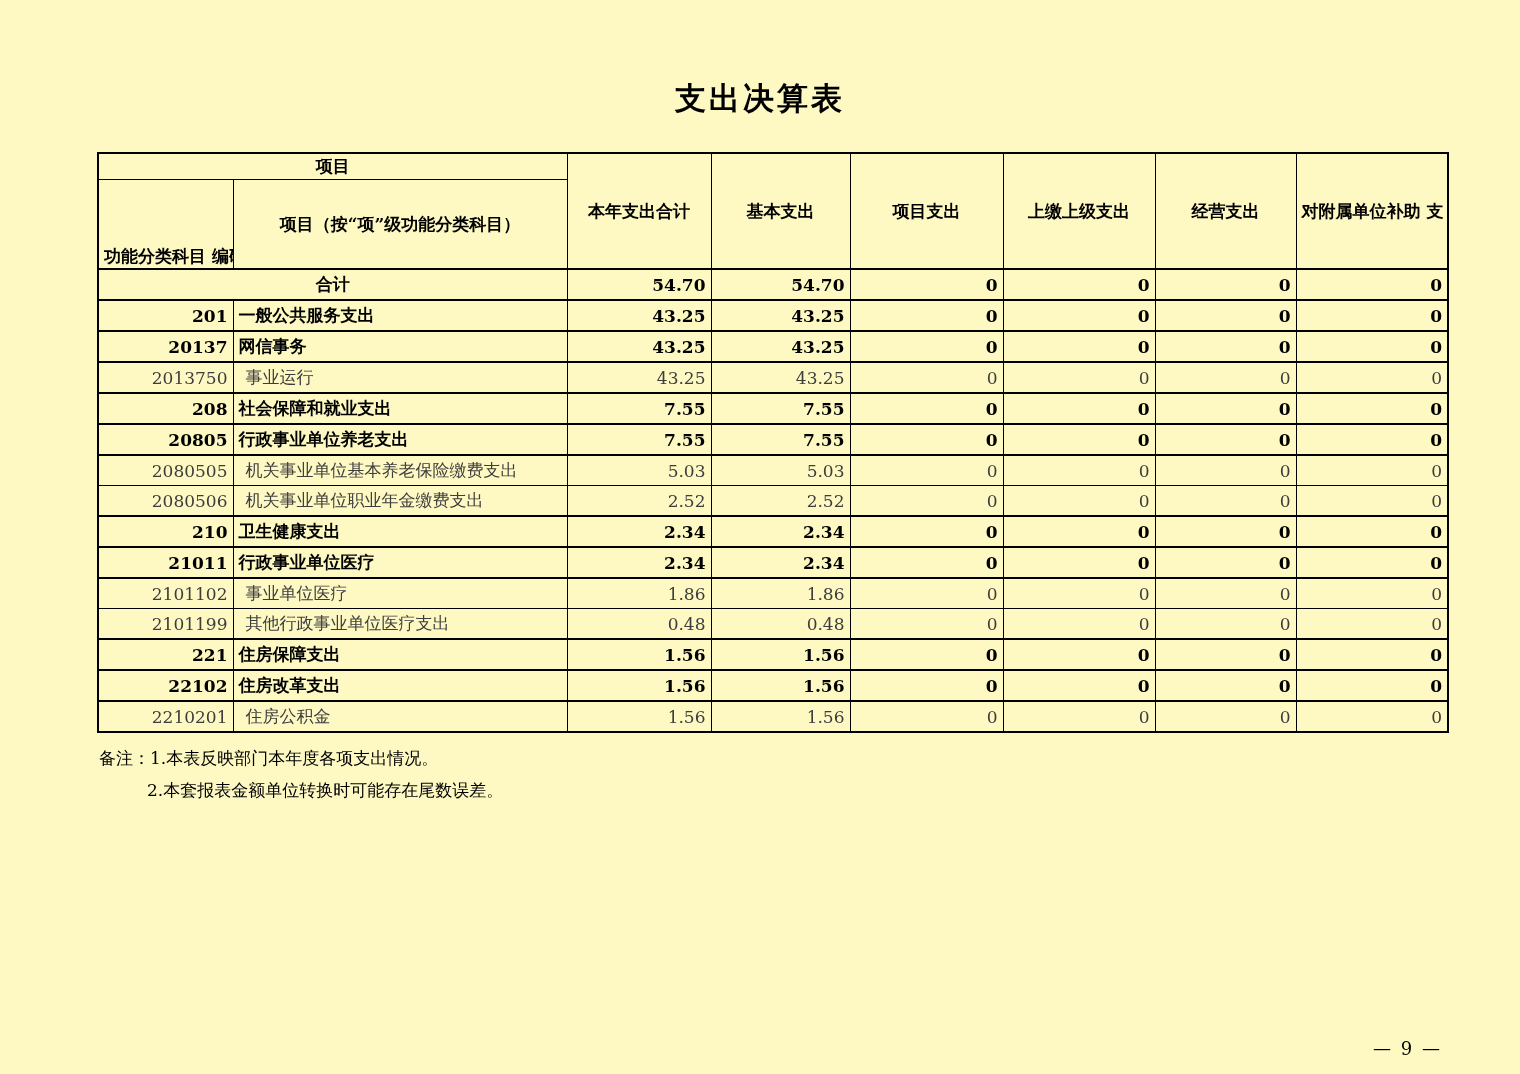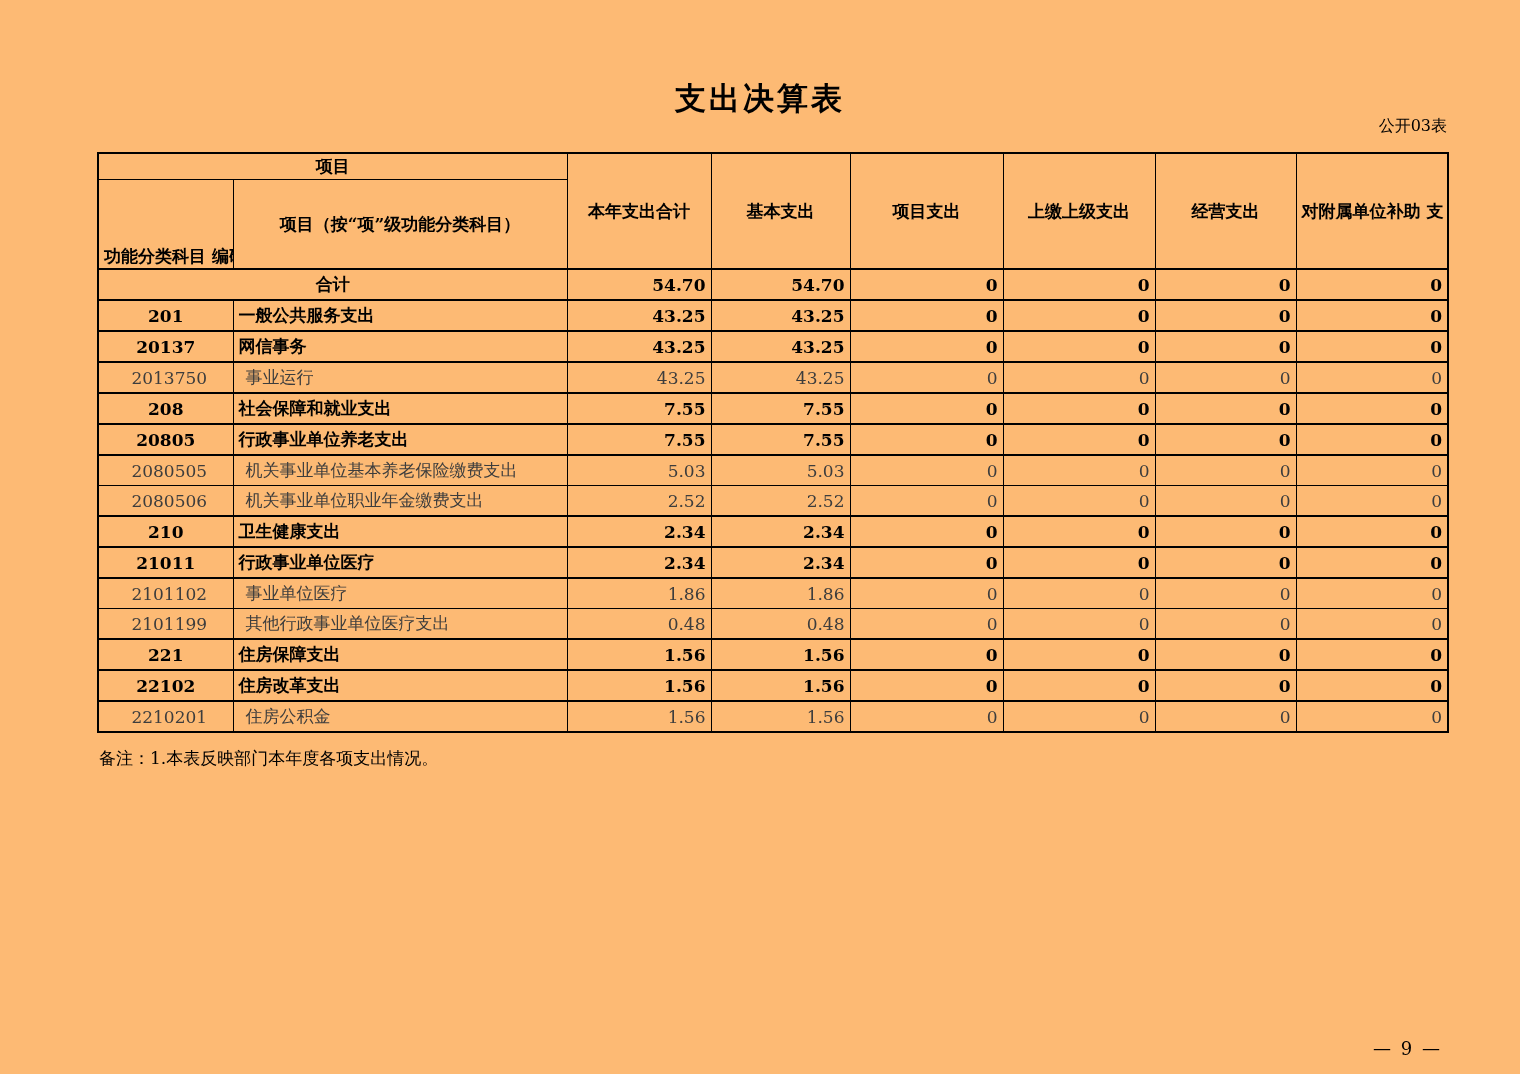--- a/index.html
+++ b/index.html
@@ -1,19 +1,19 @@
 <!DOCTYPE html>
 <html><head>
 <meta charset="utf-8">
 <style>
   html,body{margin:0;padding:0;background:#e8e8e8;}
   .page{
     position:relative;
     width:1520px;height:1074px;
-    background:#fdba74;
+    background:#fef9c3;
     font-family:"DejaVu Serif","Liberation Serif",serif;
     color:#000;
     overflow:hidden;
   }
   .title{
     position:absolute;top:78px;left:0;width:1520px;
     text-align:center;font-size:31px;font-weight:bold;letter-spacing:3px;
   }
   .form-code{
     position:absolute;top:116px;left:97px;width:1350px;
@@ -46,21 +46,21 @@
   tr.hdr-bottom th{height:88px;}
   th.th-code{
     text-align:left;vertical-align:bottom;
     white-space:pre-line;padding-bottom:8px;padding-left:5px;line-height:1.35;
   }
   th.th-affiliate{
     text-align:left;vertical-align:middle;
     white-space:pre-wrap;line-height:1.35;padding-left:7px;
   }
   tbody td{height:29px;}
-  td.code-cell{text-align:center;padding-left:4px;}
+  td.code-cell{text-align:right;padding-left:4px;}
   td.name-cell{text-align:left;padding-left:4px;}
   td.num-cell{text-align:right;padding-right:6px;}
   td.total-cell{text-align:center;}
   tr.bold-row td{font-weight:bold;color:#000;border-top-width:2px;border-bottom-width:2px;}
   tr.light-row td{font-weight:normal;color:#3d3d3d;padding-left:12px;}
   .notes{
     position:absolute;top:742px;left:99px;
     font-size:17px;line-height:1.9;
   }
   .note-2{padding-left:48px;}
@@ -69,21 +69,20 @@
     font-size:18px;letter-spacing:2px;
   }
 </style>
 </head>
 <body>
 
 <div class="page">
 
   <div class="title">支出决算表</div>
 
-  <div class="form-code">公开03表</div>
 
 
   <table class="fin">
     <colgroup>
       <col style="width:135px">
       <col style="width:334px">
       <col style="width:144px">
       <col style="width:139px">
       <col style="width:153px">
       <col style="width:152px">
@@ -256,17 +255,18 @@
           <td class="num-cell">0</td>
           <td class="num-cell">0</td>
           <td class="num-cell">0</td>
           <td class="num-cell">0</td>
         </tr>
       </tbody>
   </table>
 
   <div class="notes">
     <div>备注：1.本表反映部门本年度各项支出情况。</div>
+    <div class="note-2">2.本套报表金额单位转换时可能存在尾数误差。</div>
   </div>
 
   <div class="page-number">— 9 —</div>
 
 </div>
 
 </body></html>

